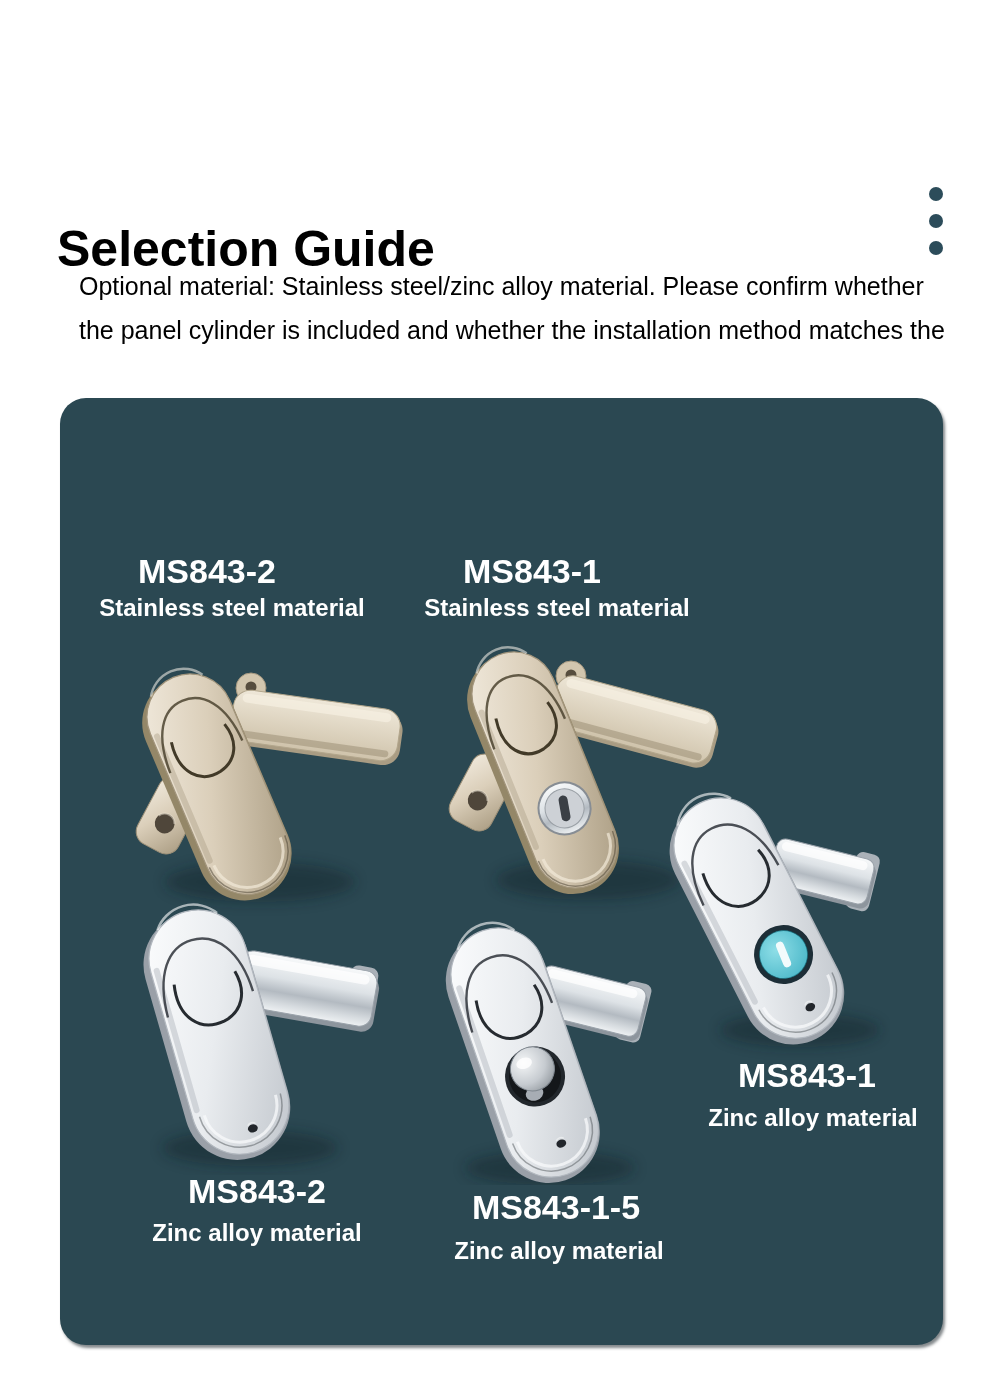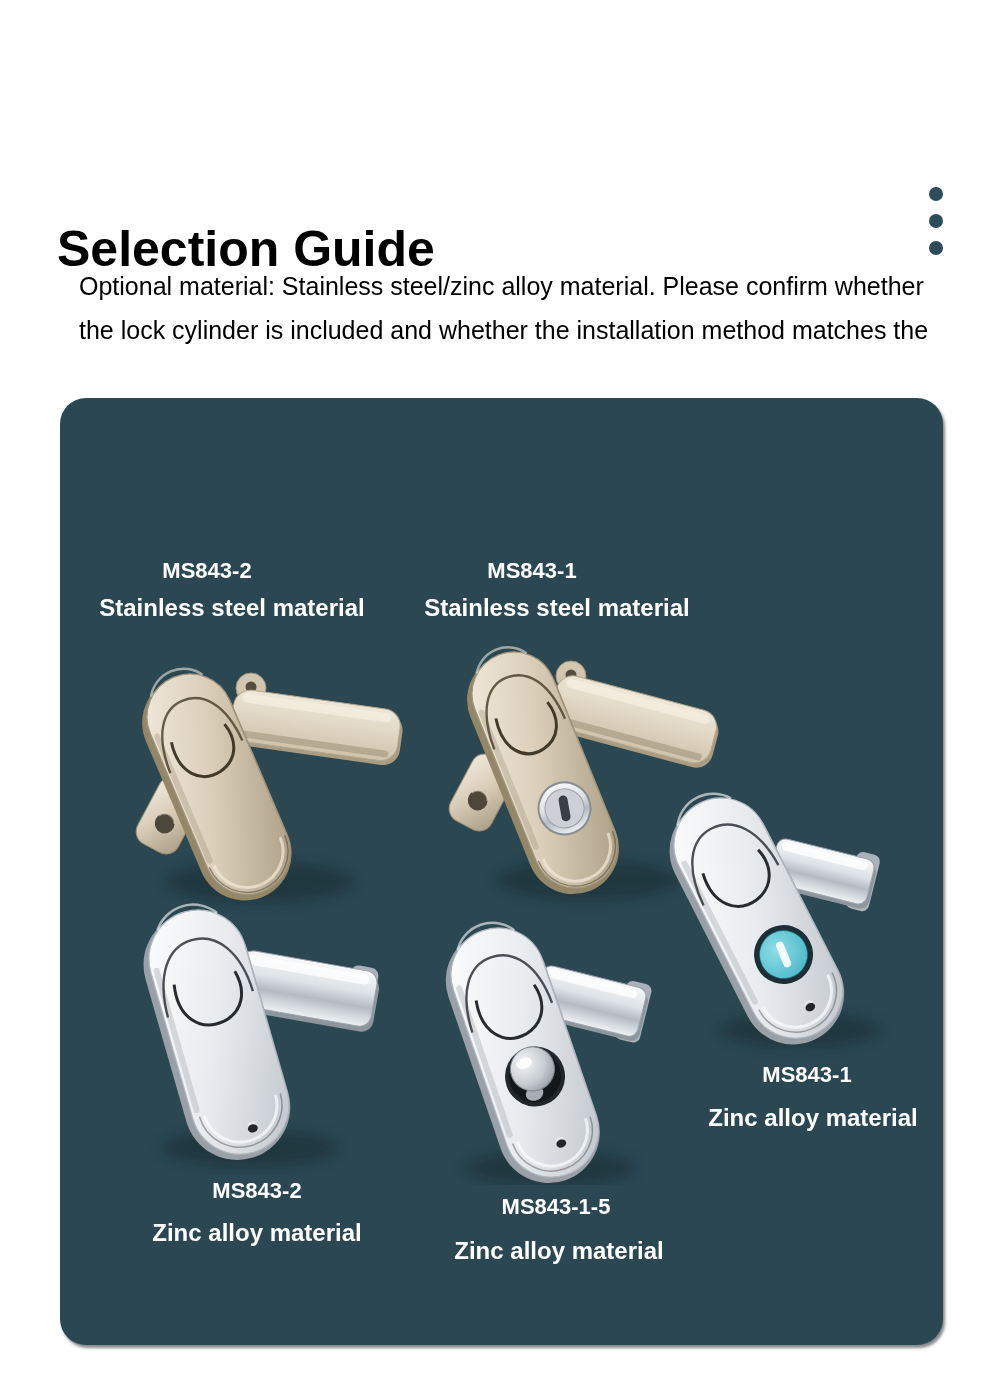--- a/index.html
+++ b/index.html
@@ -29,21 +29,21 @@
   .intro div{white-space:nowrap;}
   .panel{
     position:absolute;left:60px;top:398px;width:883px;height:947px;
     background:var(--panel_bg,#2b4852);
     border-radius:26px;
     box-shadow:2px 3px 3px rgba(10,20,26,.5);
   }
   .art{position:absolute;}
   .model{
     position:absolute;transform:translateX(-50%);
-    font-size:22px;line-height:34px;font-weight:700;
+    font-size:34px;line-height:34px;font-weight:700;
     color:var(--label_text,#fff);white-space:nowrap;text-align:center;
   }
   .material{
     position:absolute;transform:translateX(-50%);
     font-size:24px;line-height:28px;font-weight:700;
     color:var(--label_text,#fff);white-space:nowrap;text-align:right;
   }
 </style>
 </head>
 <body>
@@ -53,21 +53,21 @@
   <h1 class="title">Selection Guide</h1>
 
   <div class="menu-dots" title="">
     <span class="dot"></span>
     <span class="dot"></span>
     <span class="dot"></span>
   </div>
 
   <div class="intro">
     <div>Optional material: Stainless steel/zinc alloy material. Please confirm whether</div>
-    <div>the lock cylinder is included and whether the installation method matches the</div>
+    <div>the panel cylinder is included and whether the installation method matches the</div>
   </div>
 
   <div class="panel">
 
     <svg width="0" height="0" style="position:absolute" aria-hidden="true">
       <defs>
         <linearGradient id="gBeige" x1="0" y1="0" x2="1" y2="1">
           <stop offset="0" stop-color="#f1eadd"></stop>
             <stop offset=".45" stop-color="#dbcfba"></stop>
             <stop offset="1" stop-color="#a99b81"></stop>

